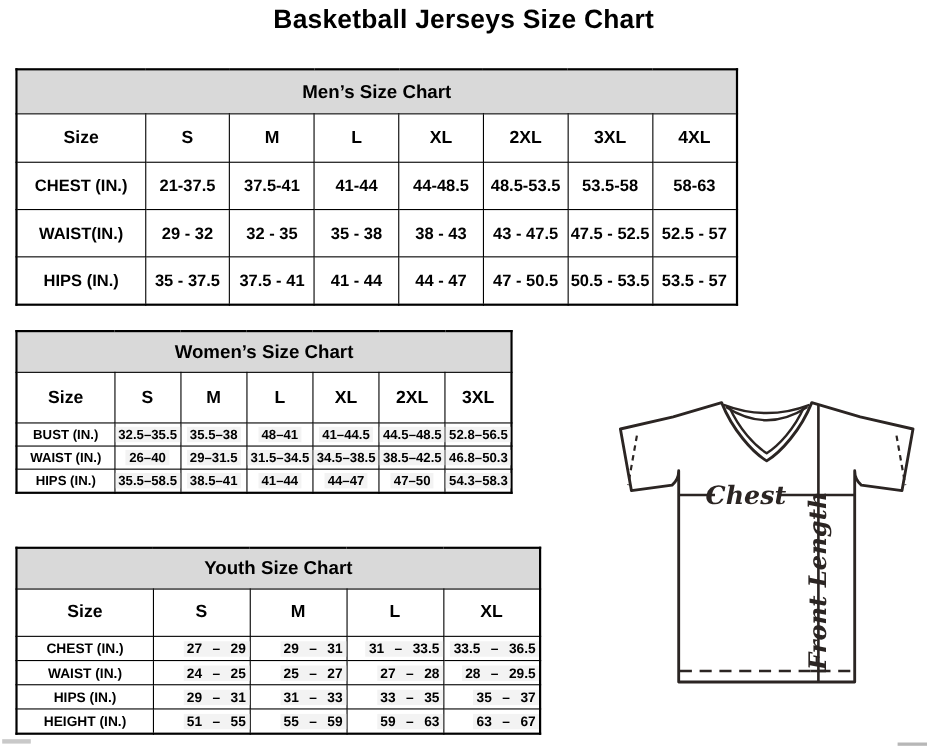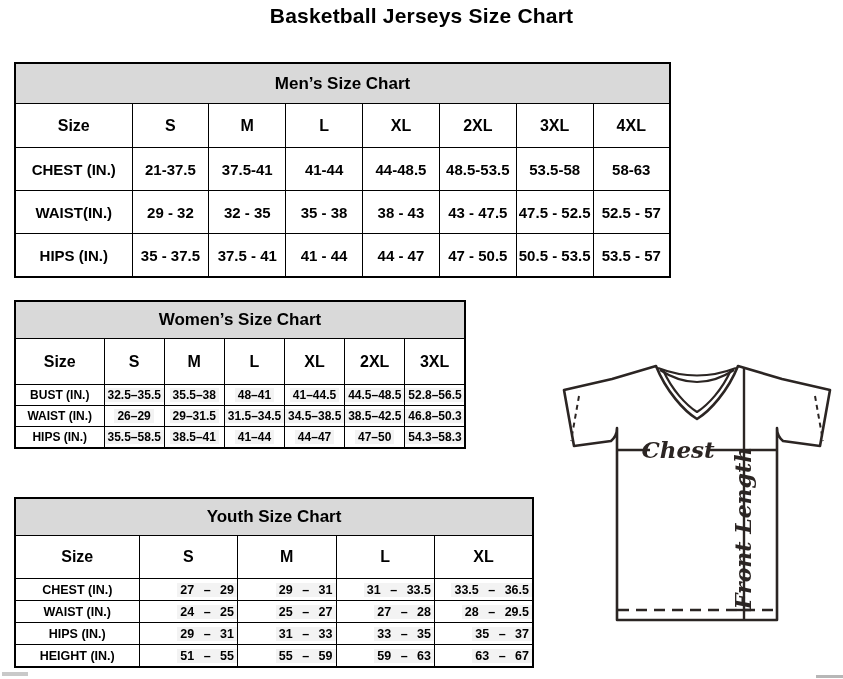--- a/index.html
+++ b/index.html
@@ -2,21 +2,21 @@
 <html><head>
 <meta charset="utf-8">
 <style>
   html,body { margin:0; padding:0; }
   body {
     width:843px; height:679px; position:relative; overflow:hidden;
     background:#ffffff; font-family:"Liberation Sans", sans-serif; color:#000;
   }
   .page-title {
     position:absolute; top:4px; left:0; width:100%; margin:0;
-    text-align:center; font-size:21px; font-weight:bold; letter-spacing:0.2px;
+    text-align:center; font-size:24px; font-weight:bold; letter-spacing:0.2px;
   }
   table.tbl {
     position:absolute; border-collapse:collapse; table-layout:fixed;
     background:#fff; border:2px solid #000;
   }
   .tbl td {
     border:1px solid #000; text-align:center; vertical-align:middle;
     font-weight:bold; padding:0; overflow:hidden; white-space:nowrap;
   }
   tr.band td { background:#d9d9d9; font-size:17px; }
@@ -24,21 +24,21 @@
   .mens  { left:14px; top:62px;  width:657px; }
   .mens  tr.band td { height:39px; }
   .mens  tr.hdr  td { height:43px; font-size:16px; }
   .mens  tr.data td { height:42px; font-size:15px; }
   
   .womens { left:14px; top:300px; width:452px; }
   .womens tr.band td { height:36px; }
   .womens tr.hdr  td { height:45px; font-size:16px; }
   .womens tr.data td { height:20px; font-size:12px; }
   
-  .youth { left:14px; top:497px; width:520px; }
+  .youth { left:14px; top:497px; width:478px; }
   .youth tr.band td { height:36px; }
   .youth tr.hdr  td { height:42px; font-size:16px; }
   .youth tr.data td { height:21px; font-size:12.5px; }
   .youth tr.data td.val { word-spacing:6px;text-align:right; }
   .hl { background:#f3f3f3; padding:0 3px; }
   
   .jersey { position:absolute; left:556px; top:358px; width:284px; height:268px; }
   .jersey svg { display:block; }
   
   .artifact-left  { position:absolute; left:2px;   top:672px; width:26px; height:4px; background:#c9c9c9; }
@@ -123,21 +123,21 @@
     <td>BUST (IN.)</td>
     <td class="val"><span class="hl">32.5–35.5</span></td>
     <td class="val"><span class="hl">35.5–38</span></td>
     <td class="val"><span class="hl">48–41</span></td>
     <td class="val"><span class="hl">41–44.5</span></td>
     <td class="val"><span class="hl">44.5–48.5</span></td>
     <td class="val"><span class="hl">52.8–56.5</span></td>
   </tr>
   <tr class="data">
     <td>WAIST (IN.)</td>
-    <td class="val"><span class="hl">26–29</span></td>
+    <td class="val"><span class="hl">26–40</span></td>
     <td class="val"><span class="hl">29–31.5</span></td>
     <td class="val"><span class="hl">31.5–34.5</span></td>
     <td class="val"><span class="hl">34.5–38.5</span></td>
     <td class="val"><span class="hl">38.5–42.5</span></td>
     <td class="val"><span class="hl">46.8–50.3</span></td>
   </tr>
   <tr class="data">
     <td>HIPS (IN.)</td>
     <td class="val"><span class="hl">35.5–58.5</span></td>
     <td class="val"><span class="hl">38.5–41</span></td>

